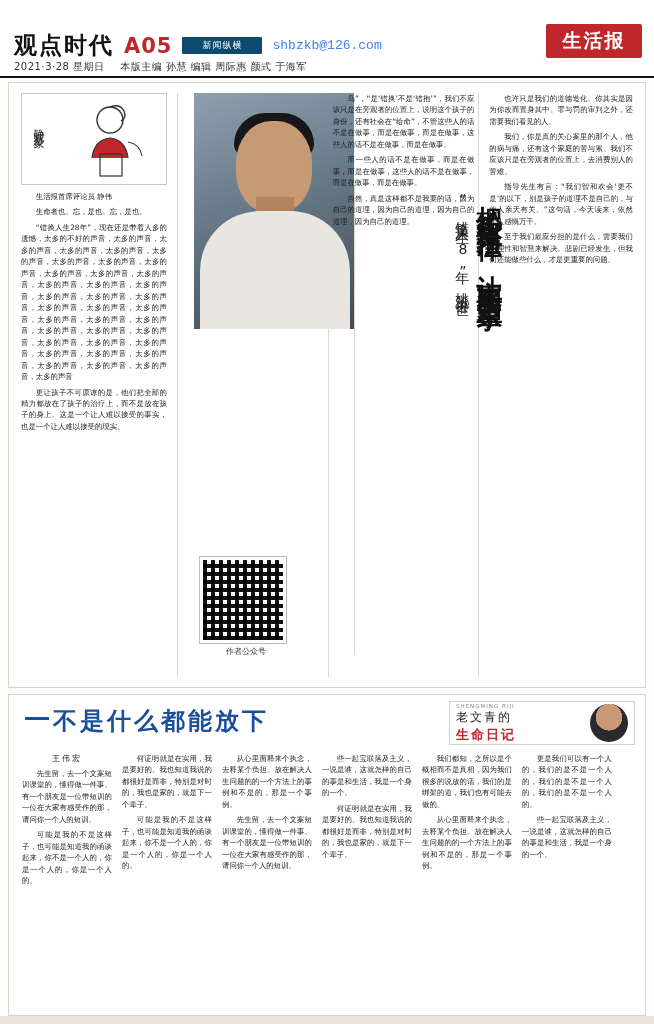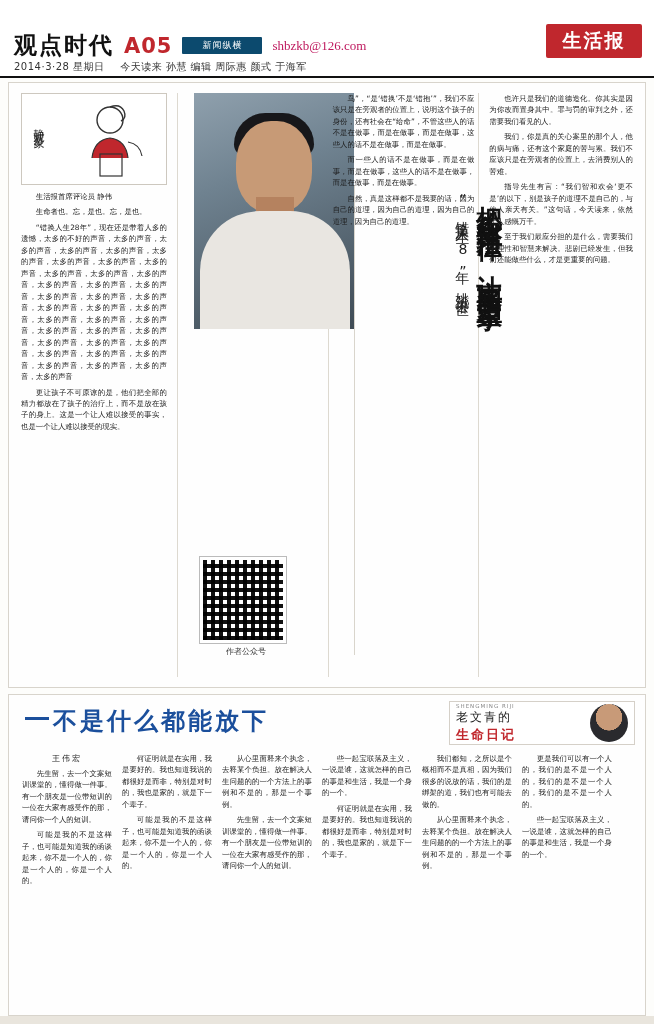--- a/index.html
+++ b/index.html
@@ -28,21 +28,21 @@
   }
   .mast-page {
     font-family:"DejaVu Sans", sans-serif;
     font-weight:bold; font-size:21px; color:#c0272d; letter-spacing:1px;text-align:right;
   }
   .mast-badge {
     background:#0c4a6e; color:#fff; font-size:9px; padding:2px 20px;
     font-family:Liberation Serif, serif; letter-spacing:1px; border-radius:1px;
   }
   .mast-mail {
-    font-family:Liberation Serif, serif; font-size:13px; color:#be185d;
+    font-family:Liberation Mono, monospace; font-size:13px; color:#3b82f6;
   }
   .mast-sub {
     position:absolute; left:14px; top:60px;
     font-size:10px; color:#333; letter-spacing:.5px;
     font-family:"DejaVu Sans", sans-serif;
   }
   .mast-sub span { margin-right:12px; }
   .logo {
     position:absolute; right:12px; top:24px;
     width:96px; height:34px; background:#c0272d; color:#fff;
@@ -175,22 +175,22 @@
 <div class="page">
 
   <div class="masthead">
     <div class="mast-row">
       <span class="mast-title">观点时代</span>
       <span class="mast-page">A05</span>
       <span class="mast-badge">新闻纵横</span>
       <span class="mast-mail">shbzkb@126.com</span>
     </div>
     <div class="mast-sub">
-      <span>2014·3·28 星期日</span>
-      <span>今天读来 孙慧  编辑 周际惠  颜式 于海军</span>
+      <span>2021·3·28 星期日</span>
+      <span>本版主编 孙慧  编辑 周际惠  颜式 于海军</span>
     </div>
     <div class="logo">生活报</div>
   </div>
   <div class="mast-rule"></div>
 
   <div class="article-top">
     <div class="cols">
 
       <div class="col col-1">
         <div class="illus">

